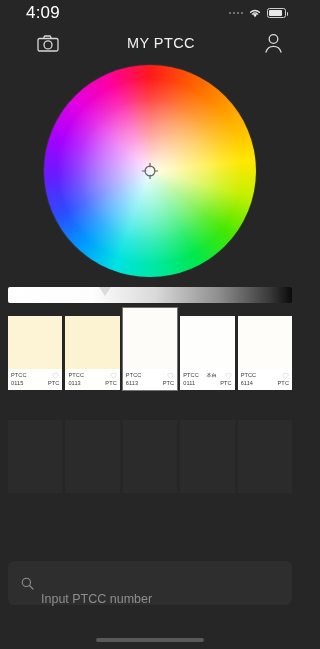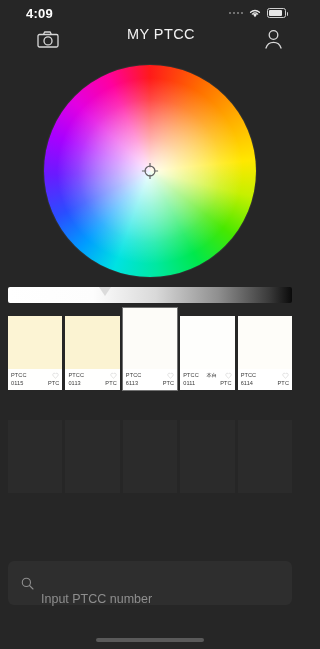--- a/index.html
+++ b/index.html
@@ -11,38 +11,38 @@
     overflow:hidden;
     position:relative;
   }
 
   
   .statusbar{
     height:26px; width:100%;
     display:flex; align-items:center; justify-content:space-between;
     padding:0 14px 0 26px;
   }
-  .status-time{ font-size:13px; font-weight:bold; letter-spacing:.2px; color:#fff; }
+  .status-time{ font-size:17px; font-weight:normal; letter-spacing:.2px; color:#fff; }
   .status-right{ display:flex; align-items:center; gap:5px; }
   .sig-dots{ display:flex; gap:1.5px; align-items:flex-end; }
   .sig-dots i{ display:block; width:2.5px; height:2.5px; border-radius:50%; background:#8a8a8a; }
   .wifi-ic{ display:block; }
   .batt{
     width:19px; height:10px; border:1px solid #cfcfcf; border-radius:2.5px;
     position:relative; display:flex; align-items:center; padding:1px;
   }
   .batt::after{
     content:""; position:absolute; right:-3px; top:3px;
     width:1.5px; height:4px; background:#cfcfcf; border-radius:0 1px 1px 0;
   }
   .batt span{ display:block; height:100%; width:85%; background:#e8e8e8; border-radius:1px; }
 
   
   .navbar{
-    height:34px; display:flex; justify-content:space-between;
+    height:34px; display:flex; align-items:center; justify-content:space-between;
     padding:0 12px;
     margin-left:22px;
   }
   .nav-title{ font-size:14.5px; color:#f2f2f2; letter-spacing:.4px; }
   .icon-btn{ width:28px; height:26px; display:flex; align-items:center; justify-content:center; cursor:pointer; }
 
   
   .wheel-wrap{
     height:222px; display:flex; align-items:center; justify-content:center;
     position:relative;

